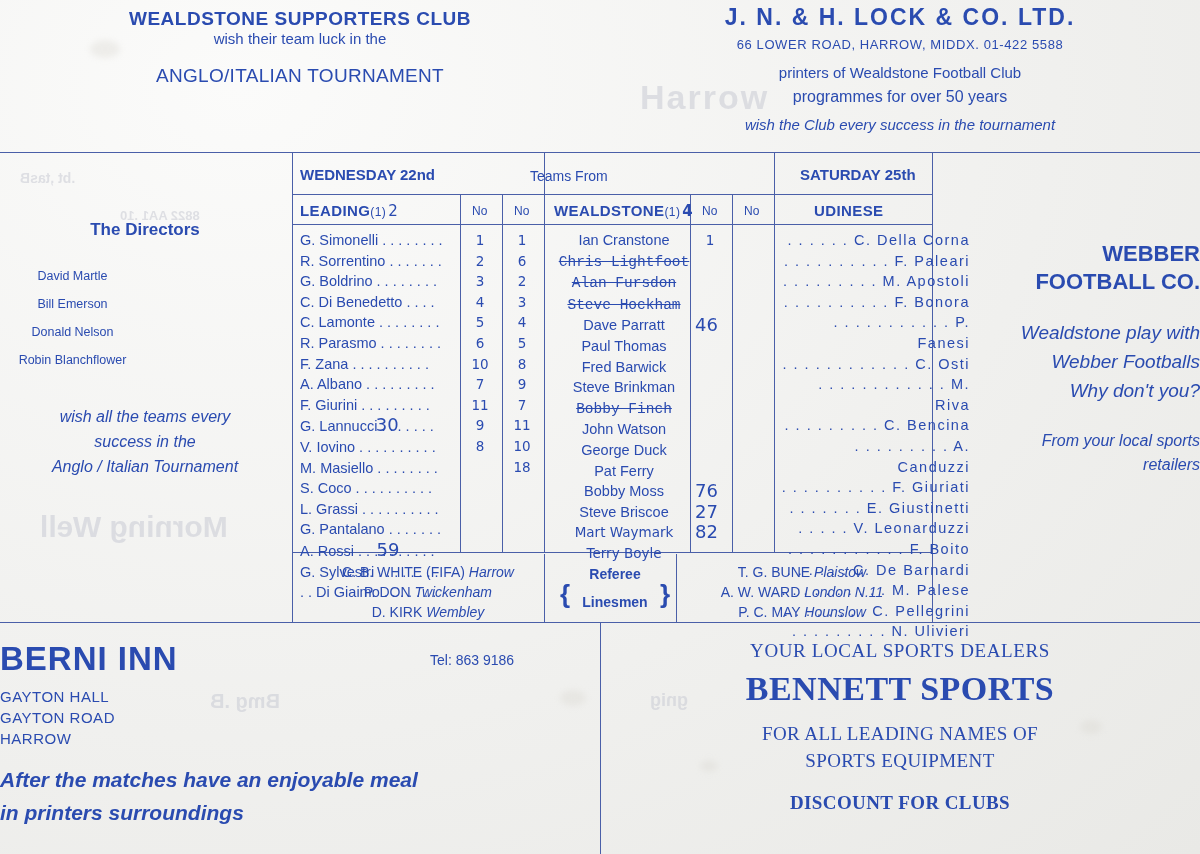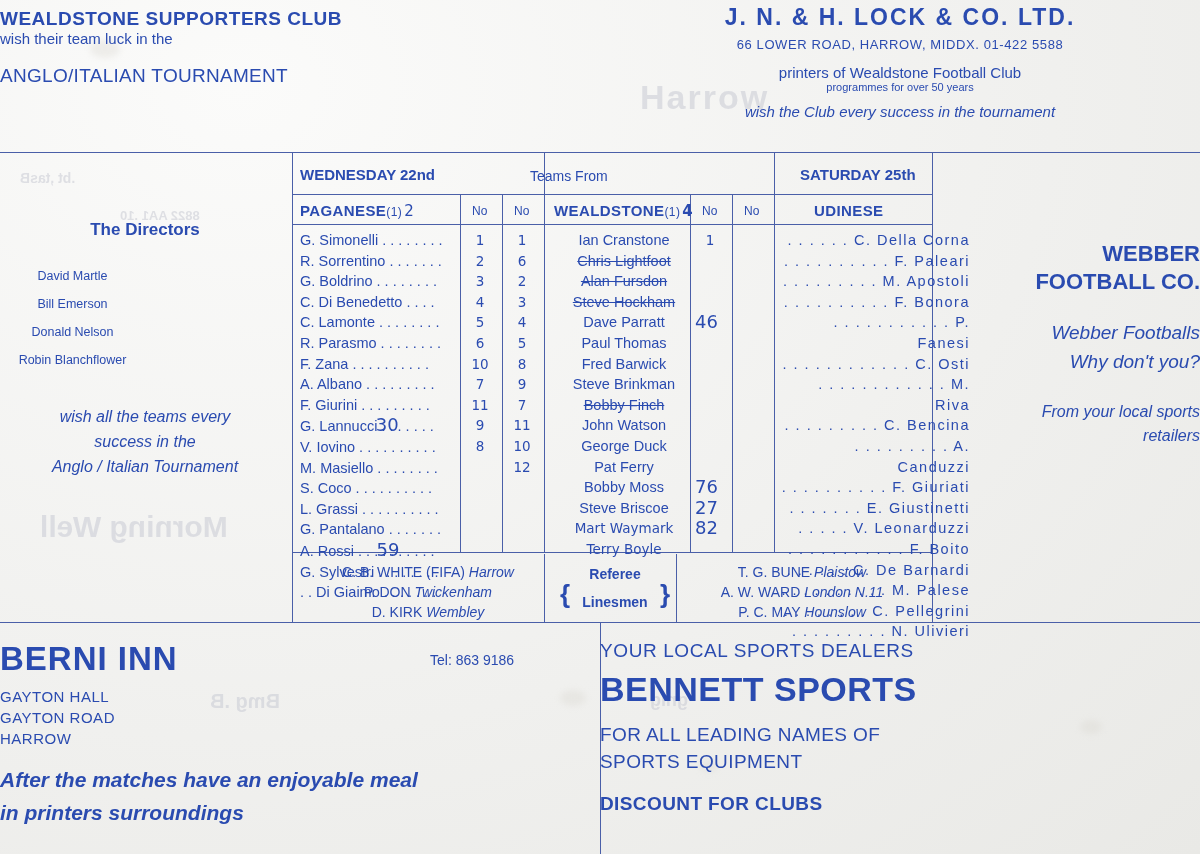--- a/index.html
+++ b/index.html
@@ -12,30 +12,30 @@
     overflow:hidden;
   }
   .page{
     position:absolute;inset:0;
     background:
       radial-gradient(ellipse at 20% 10%, #fbfbfa 0%, #f0f0ee 60%, #e9e9e6 100%);
   }
   .ital{font-style:italic;}
 
   
-  #hdr-left{position:absolute;left:0;top:8px;width:600px;text-align:left;}
+  #hdr-left{position:absolute;left:0;top:8px;width:600px;text-align:center;}
   #hdr-left .t1{font-size:19px;font-weight:bold;letter-spacing:.5px;}
   #hdr-left .t2{font-size:15px;margin-top:0;}
   #hdr-left .t3{font-size:19px;font-weight:normal;margin-top:18px;letter-spacing:.3px;}
 
   #hdr-right{position:absolute;left:600px;top:4px;width:600px;text-align:center;}
   #hdr-right .t1{font-size:23px;font-weight:bold;letter-spacing:2px;}
   #hdr-right .t2{font-size:13px;margin-top:6px;letter-spacing:.6px;}
   #hdr-right .t3{font-size:15px;margin-top:12px;}
-  #hdr-right .t4{font-size:11px;margin-top:0;}
+  #hdr-right .t4{font-size:16px;margin-top:7px;}
   #hdr-right .t5{font-size:15px;margin-top:10px;font-style:italic;}
 
   
   .ghost{
     position:absolute;color:#c9cbd4;opacity:.55;font-weight:bold;
     pointer-events:none;user-select:none;
   }
 
   
   .hline{position:absolute;background:#4a5fa8;height:1px;}
@@ -63,21 +63,21 @@
   #wld-list{left:262px;width:140px;text-align:center;}
   #udn-list{left:488px;width:190px;text-align:right;}
   .dots{letter-spacing:1.5px;}
 
   .numcol{position:absolute;top:78px;font-size:14px;line-height:20.6px;text-align:center;width:28px;}
   #pag-n1{left:174px;}
   #pag-n2{left:216px;}
   #wld-n1{left:404px;}
   #wld-n2{left:446px;}
 
-  .strike{text-decoration:line-through;}
+  .strike{text-decoration:line-through;font-family:Liberation Mono, monospace;}
   .hand{font-family:"DejaVu Sans", sans-serif;font-size:13.5px;}
   .handnum{font-size:18px;}
 
   
   #off{position:absolute;left:292px;top:554px;width:640px;height:68px;}
   #off-left{position:absolute;left:10px;top:8px;width:252px;font-size:14px;line-height:20px;text-align:center;}
   #off-mid{position:absolute;left:266px;top:8px;width:114px;font-size:14px;line-height:20px;text-align:center;font-weight:bold;}
   #off-right{position:absolute;left:390px;top:8px;width:240px;font-size:14px;line-height:20px;text-align:center;}
   .brace{position:absolute;font-size:26px;}
 
@@ -95,21 +95,21 @@
   #web .t3{font-size:16px;font-style:italic;line-height:24px;margin-top:24px;}
 
   
   #berni{position:absolute;left:0;top:640px;width:600px;}
   #berni .t1{font-size:33px;font-weight:bold;letter-spacing:1px;}
   #berni .tel{position:absolute;left:430px;top:12px;font-size:14px;}
   #berni .addr{font-size:15px;line-height:21px;margin-top:8px;letter-spacing:.5px;}
   #berni .t2{font-size:21px;font-style:italic;line-height:33px;margin-top:14px;font-weight:bold;}
 
   
-  #benn{position:absolute;left:600px;top:640px;width:600px;}
+  #benn{position:absolute;left:600px;top:640px;width:600px;text-align:center;font-family:Liberation Serif, serif;}
   #benn .t1{font-size:19px;letter-spacing:.6px;}
   #benn .t2{font-size:34px;font-weight:bold;letter-spacing:.5px;margin-top:8px;}
   #benn .t3{font-size:19px;line-height:27px;margin-top:12px;letter-spacing:.4px;}
   #benn .t4{font-size:19px;font-weight:bold;margin-top:18px;letter-spacing:.4px;}
 
   
   .blot{position:absolute;border-radius:50%;background:#d8d6cf;opacity:.35;filter:blur(3px);}
 </style>
 </head>
 <body>
@@ -157,21 +157,21 @@
     <div class="hline" style="left:0;top:72px;width:640px;"></div>
     <div class="vline" style="left:168px;top:42px;height:358px;"></div>
     <div class="vline" style="left:210px;top:42px;height:358px;"></div>
     <div class="vline" style="left:252px;top:0px;height:400px;"></div>
     <div class="vline" style="left:398px;top:42px;height:358px;"></div>
     <div class="vline" style="left:440px;top:42px;height:358px;"></div>
     <div class="vline" style="left:482px;top:0px;height:400px;"></div>
     <div class="hline" style="left:0;top:400px;width:640px;"></div>
 
     <div id="pag">
-      <span>PAGANESE</span><span id="pagsuffix">(1)</span><span id="pagnum" class="hand">2</span>
+      <span>LEADING</span><span id="pagsuffix">(1)</span><span id="pagnum" class="hand">2</span>
     </div>
     <div id="wld">
       <span>WEALDSTONE</span><span id="pagsuffix2" style="font-weight:normal;font-size:12px;">(1)</span><span class="hand" style="margin-left:2px;font-size:15px;">4</span>
     </div>
     <div id="udn">UDINESE</div>
 
     <div class="nohd" id="noh1">No</div>
     <div class="nohd" id="noh2">No</div>
     <div class="nohd" id="noh3">No</div>
     <div class="nohd" id="noh4">No</div>
@@ -225,21 +225,21 @@
         <div class="hand">2</div>
         <div class="hand">3</div>
         <div class="hand">4</div>
         <div class="hand"></div>
         <div class="hand">5</div>
         <div class="hand">8</div>
         <div class="hand">9</div>
         <div class="hand">7</div>
         <div class="hand">11</div>
         <div class="hand">10</div>
-        <div class="hand">12</div>
+        <div class="hand">18</div>
         <div class="hand"></div>
         <div class="hand"></div>
       </div>
     <div class="plist" id="wld-list">
         <div style="position: relative;"><span>Ian Cranstone</span></div>
         <div style="position: relative;"><span class="strike">Chris Lightfoot</span></div>
         <div style="position: relative;"><span class="strike">Alan Fursdon</span></div>
         <div style="position: relative;"><span class="strike">Steve Hockham</span></div>
         <div style="position: relative;"><span>Dave Parratt</span><span class="hand handnum" style="position: absolute; right: -24px;">46</span></div>
         <div style="position: relative;"><span>Paul Thomas</span></div>
@@ -348,20 +348,21 @@
         <div>wish all the teams every</div>
         <div>success in the</div>
         <div>Anglo / Italian Tournament</div>
       </div>
   </div>
 
   <div id="web">
     <div class="t1">WEBBER</div>
     <div class="t1">FOOTBALL CO.</div>
     <div class="t2" id="web-l3">
+        <div>Wealdstone play with</div>
         <div>Webber Footballs</div>
         <div>Why don't you?</div>
       </div>
     <div class="t3" id="web-l4">
         <div>From your local sports</div>
         <div>retailers</div>
       </div>
   </div>
 
   <div id="berni">

